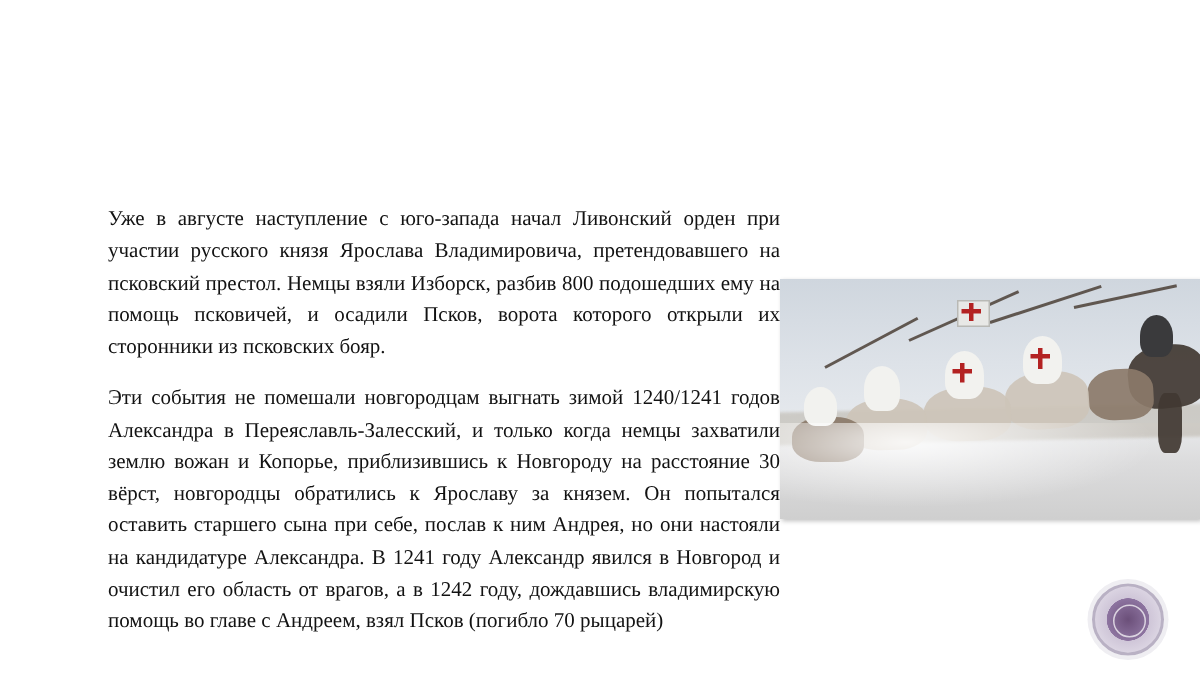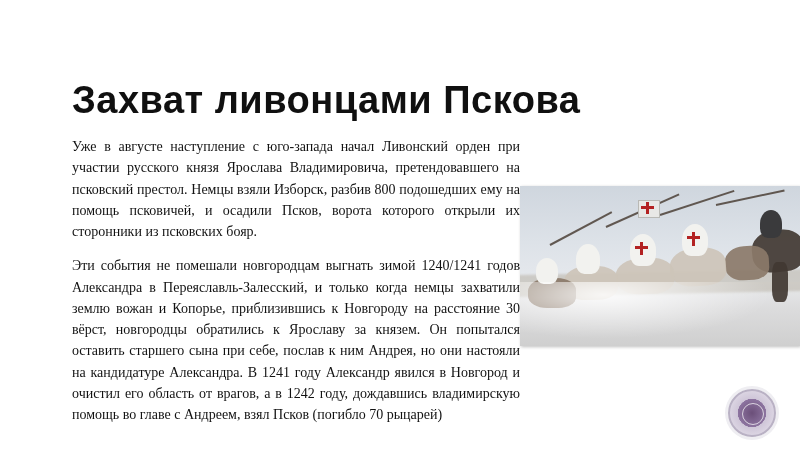--- a/index.html
+++ b/index.html
@@ -144,21 +144,20 @@
     border-radius: 50%;
     border: 1px solid #ffffff;
     opacity: 0.7;
   }
 </style>
 </head>
 <body>
 
 <div class="slide">
 
-  <h1 class="slide-title">Захват ливонцами Пскова</h1>
 
   <div class="body-text">
     <p>Уже в августе наступление с юго-запада начал Ливонский орден при участии русского князя Ярослава Владимировича, претендовавшего на псковский престол. Немцы взяли Изборск, разбив 800 подошедших ему на помощь псковичей, и осадили Псков, ворота которого открыли их сторонники из псковских бояр.</p>
     <p>Эти события не помешали новгородцам выгнать зимой 1240/1241 годов Александра в Переяславль-Залесский, и только когда немцы захватили землю вожан и Копорье, приблизившись к Новгороду на расстояние 30 вёрст, новгородцы обратились к Ярославу за князем. Он попытался оставить старшего сына при себе, послав к ним Андрея, но они настояли на кандидатуре Александра. В 1241 году Александр явился в Новгород и очистил его область от врагов, а в 1242 году, дождавшись владимирскую помощь во главе с Андреем, взял Псков (погибло 70 рыцарей)</p>
   </div>
 
   <div class="illustration">
     <div class="ill-sky"></div>
     <div class="ill-ground"></div>
     <div class="ill-ridge"></div>

